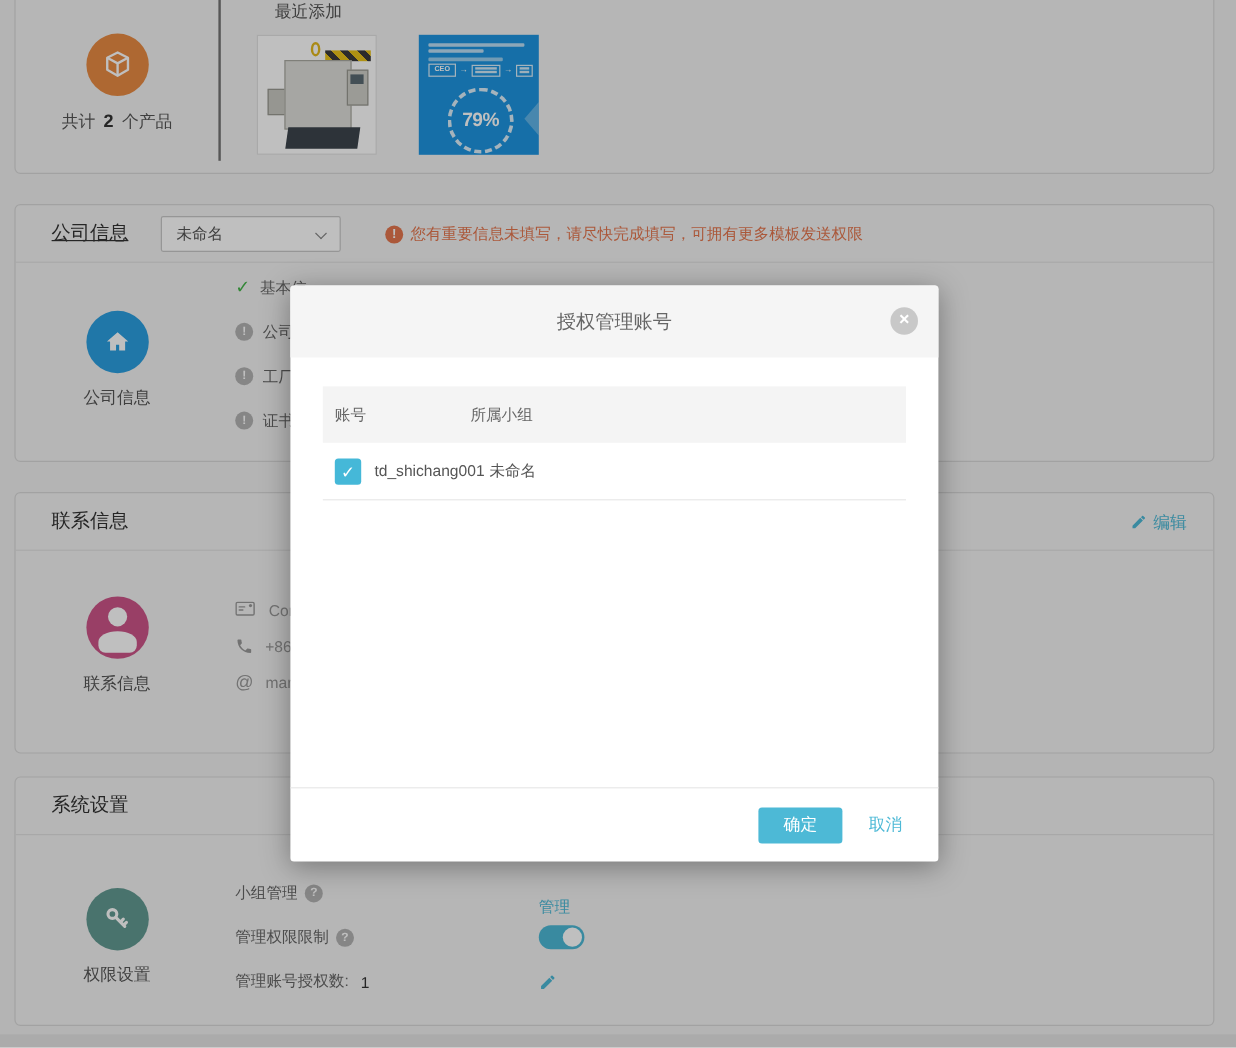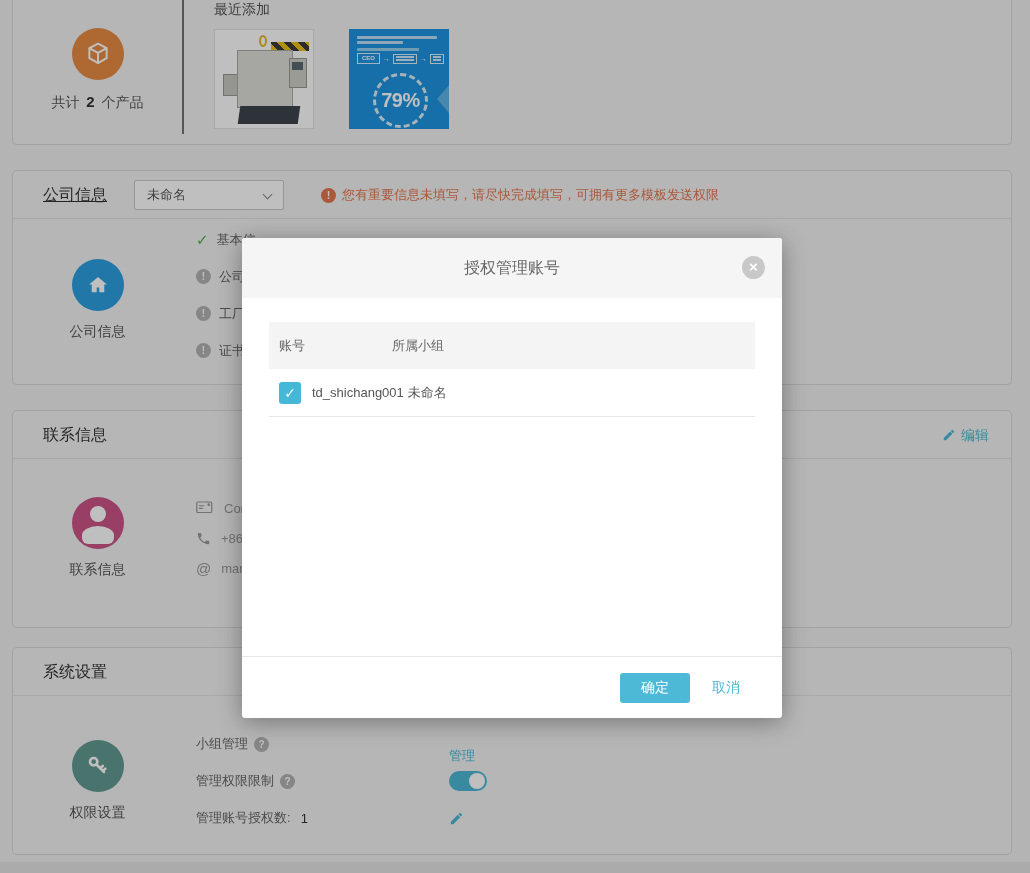--- a/index.html
+++ b/index.html
@@ -29,21 +29,21 @@
     margin:0 auto; position:relative;
     display:flex; align-items:center; justify-content:center;
   }
   .icon-col-label { margin-top:12px; font-size:14px; color:#555; }
 
   
   #card-products { top:-12px; height:157px; }
   #card-products .icon-col { top:10px; bottom:10px; }
   .products-count { margin-top:13px; font-size:14px; color:#555; }
   .products-count b { color:#333; font-size:15px; padding:0 3px; }
-  .recent-label { position:absolute; left:201px; top:12px; font-size:14px; color:#555; }
+  .recent-label { position:absolute; left:216px; top:12px; font-size:14px; color:#555; }
   .thumb {
     position:absolute; top:40px; width:100px; height:100px;
     background:#fff; border:1px solid #e2e2e2; overflow:hidden;
   }
   #thumb-machine { left:201px; }
   #thumb-infographic { left:336px; background:#1e95e0; border:none; color:#fff; }
   
   .m-hook { position:absolute; left:44px; top:5px; width:8px; height:12px; border:2px solid #e3b81e; border-radius:50%; }
   .m-hazard { position:absolute; left:56px; top:12px; width:38px; height:9px;
     background:repeating-linear-gradient(45deg,#e8c21a 0 5px,#3a3a3a 5px 10px); }
@@ -60,21 +60,21 @@
   .ig-line { position:absolute; left:8px; height:3px; background:rgba(255,255,255,.7); border-radius:1px; }
   .ig-flow { position:absolute; left:8px; top:24px; display:flex; align-items:center; gap:3px; }
   .ig-box { border:1px solid rgba(255,255,255,.85); font-size:6px; font-weight:bold;
     padding:1px 4px; line-height:7px; }
   .ig-minibox { border:1px solid rgba(255,255,255,.85); width:24px; height:10px; padding:1px 2px; }
   .ig-minibox i { display:block; height:2px; background:rgba(255,255,255,.8); margin-bottom:1px; }
   .ig-arrow { font-size:7px; line-height:7px; }
   .ig-circle { position:absolute; left:24px; top:44px; width:55px; height:55px;
     border:3px dashed rgba(255,255,255,.85); border-radius:50%;
     display:flex; align-items:center; justify-content:center;
-    font-size:20px; font-weight:bold; letter-spacing:-0.5px; }
+    font-size:16px; font-weight:bold; letter-spacing:-0.5px; }
   .ig-chevron { position:absolute; right:0; top:56px; width:0; height:0;
     border-top:14px solid transparent; border-bottom:14px solid transparent;
     border-right:12px solid rgba(255,255,255,.3); }
 
   
   #card-company { top:170px; height:215px;text-decoration:underline; }
   .dropdown {
     position:absolute; left:121px; top:9px; width:150px; height:30px;
     background:#fff; border:1px solid #c8c8c8; border-radius:2px;
     font-size:13px; color:#555; line-height:28px; padding-left:12px; cursor:pointer;
@@ -129,21 +129,21 @@
   .modal-desc { margin-top:26px; font-size:13px; color:#888; }
   .mtable-head { margin-top:24px; height:47px; background:#f4f4f4; display:flex; align-items:center;
     font-size:13px; color:#666; }
   .mcol-account { width:123px; padding-left:10px; }
   .mtable-row { height:48px; display:flex; align-items:center; border-bottom:1px solid #e8e8e8; }
   .checkbox { width:22px; height:22px; border-radius:3px; background:#45b8d8; margin-left:10px;
     color:#fff; font-size:14px; font-weight:bold; text-align:center; line-height:22px; cursor:pointer; }
   .row-text { margin-left:11px; font-size:13px; color:#555; }
   .row-text span { margin-right:4px; }
   .modal-footer { position:absolute; left:0; right:0; bottom:0; height:62px; border-top:1px solid #e8e8e8;
-    display:flex; align-items:center; justify-content:flex-end; padding-right:42px; gap:22px; }
+    display:flex; align-items:center; justify-content:flex-end; padding-right:30px; gap:22px; }
   .btn-confirm { width:70px; height:30px; background:#4db9d6; border:none; border-radius:3px;
     color:#fff; font-size:14px; cursor:pointer; font-family:inherit; }
   .btn-cancel { color:#4db9d6; font-size:14px; cursor:pointer; background:none; border:none; font-family:inherit; }
   svg { display:block; }
 </style>
 </head>
 <body>
 
 <div class="card" id="card-products">
   <div class="icon-col">

